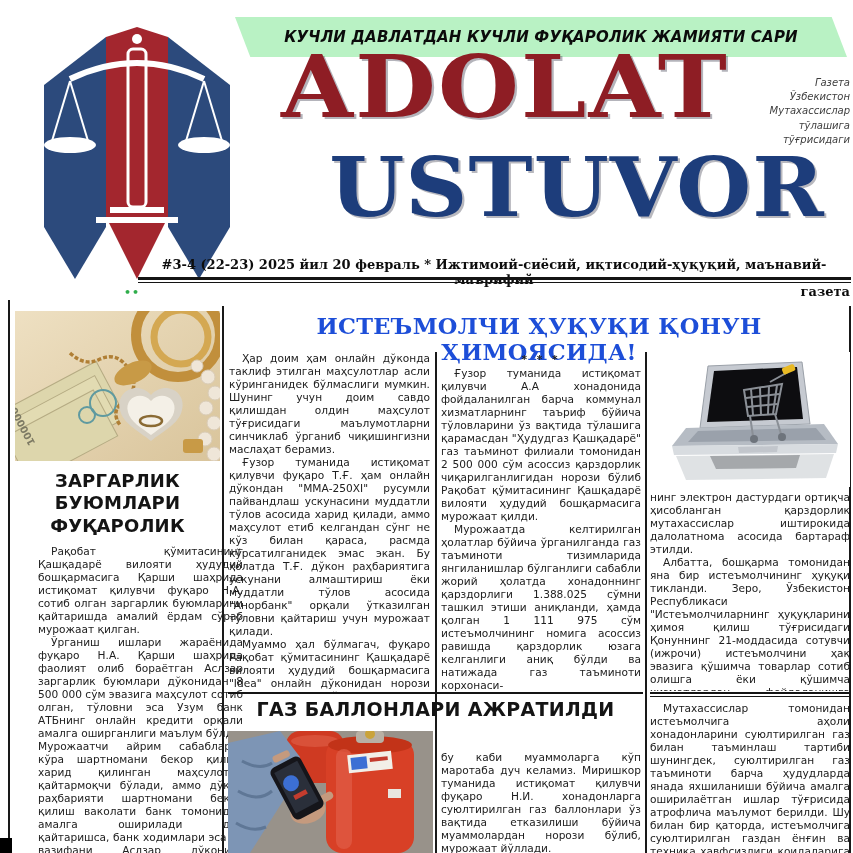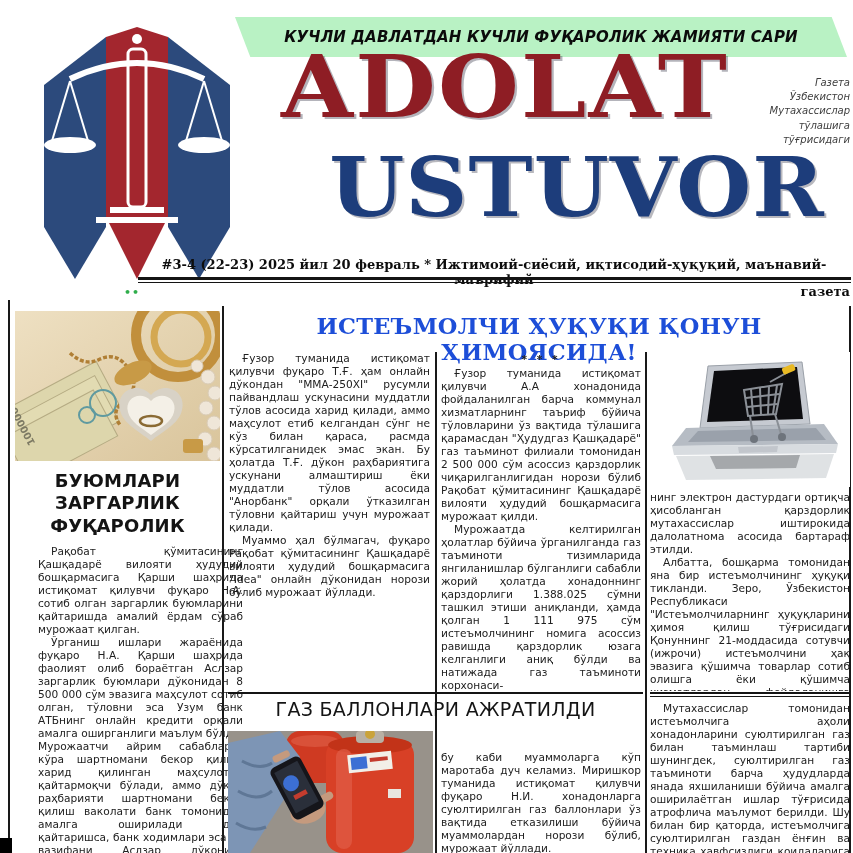--- a/index.html
+++ b/index.html
@@ -41,21 +41,21 @@
   .bodytext{font-size:10.6px;line-height:1.23;text-align:justify;color:#202020;overflow:hidden;}
   .bodytext p{margin:0;text-indent:13px;}
   .bodytext p.noindent{text-indent:0;}
   .sep{text-align:center;text-indent:0 !important;font-weight:bold;letter-spacing:3px;margin:1px 0 !important;}
 
   .headline-main{left:228px;top:313px;width:622px;text-align:center;
       font-family:"DejaVu Serif","Liberation Serif",serif;font-weight:bold;
       font-size:22.5px;color:#1d4ed8;letter-spacing:.3px;}
   .head-left{left:15px;top:470px;width:205px;text-align:center;font-weight:800;
       font-size:18px;line-height:1.24;color:#141414;letter-spacing:.2px;}
-  .head-gas{left:228px;top:698px;width:415px;text-align:center;font-weight:400;
+  .head-gas{left:228px;top:698px;width:415px;text-align:center;font-weight:700;
       font-size:19px;color:#141414;letter-spacing:.3px;}
   svg{display:block;}
 </style>
 </head>
 <body>
 
 <div class="page">
 
   <div class="abs slogan">
     <span>КУЧЛИ ДАВЛАТДАН КУЧЛИ ФУҚАРОЛИК ЖАМИЯТИ САРИ</span>
@@ -135,34 +135,35 @@
         <circle cx="199" cy="112" r="7"></circle>
           <circle cx="190" cy="128" r="7"></circle>
           <circle cx="199" cy="143" r="7"></circle>
         <circle cx="182" cy="55" r="6"></circle>
       </g>
       <rect x="168" y="128" width="20" height="14" rx="3" fill="#c89a46"></rect>
     </svg>
   </div>
 
   <div class="abs head-left">
+    <div>ЗАРГАРЛИК</div>
     <div>БУЮМЛАРИ</div>
-    <div>ЗАРГАРЛИК</div>
     <div>ФУҚАРОЛИК</div>
   </div>
 
   <div class="abs bodytext" style="left:15px;top:545px;width:205px;height:308px;margin-left:23px;">
     <p>Рақобат қўмитасининг Қашқадарё вилояти ҳудудий бошқармасига Қарши шаҳрида истиқомат қилувчи фуқаро Н.А. сотиб олган заргарлик буюмларини қайтаришда амалий ёрдам сўраб мурожаат қилган.</p>
     <p>Ўрганиш ишлари жараёнида фуқаро Н.А. Қарши шаҳрида фаолият олиб бораётган Аслзар заргарлик буюмлари дўконидан 8 500 000 сўм эвазига маҳсулот сотиб олган, тўловни эса Узум банк АТБнинг онлайн кредити орқали амалга оширганлиги маълум бўлди. Мурожаатчи айрим сабабларга кўра шартномани бекор қилиб, харид қилинган маҳсулотни қайтармоқчи бўлади, аммо дўкон раҳбарияти шартномани бекор қилиш ваколати банк томонидан амалга оширилади деб қайтаришса, банк ходимлари эса бу вазифани Аслзар дўконига юклайди.</p>
 
   </div>
 
   <div class="abs headline-main">ИСТЕЪМОЛЧИ ҲУҚУҚИ ҚОНУН ҲИМОЯСИДА!</div>
 
   <div class="abs bodytext" style="left:229px;top:352px;width:201px;height:340px;">
+    <p>Ҳар доим ҳам онлайн дўконда таклиф этилган маҳсулотлар асли кўринганидек бўлмаслиги мумкин. Шунинг учун доим савдо қилишдан олдин маҳсулот тўғрисидаги маълумотларни синчиклаб ўрганиб чиқишингизни маслаҳат берамиз.</p>
     <p>Ғузор туманида истиқомат қилувчи фуқаро Т.Ғ. ҳам онлайн дўкондан "ММА-250XI" русумли пайвандлаш ускунасини муддатли тўлов асосида харид қилади, аммо маҳсулот етиб келгандан сўнг не кўз билан қараса, расмда кўрсатилганидек эмас экан. Бу ҳолатда Т.Ғ. дўкон раҳбариятига ускунани алмаштириш ёки муддатли тўлов асосида "Анорбанк" орқали ўтказилган тўловни қайтариш учун мурожаат қилади.</p>
     <p>Муаммо ҳал бўлмагач, фуқаро Рақобат қўмитасининг Қашқадарё вилояти ҳудудий бошқармасига "Idea" онлайн дўконидан норози бўлиб мурожаат йўллади.</p>
 
   </div>
 
   <div class="abs bodytext" style="left:441px;top:352px;width:200px;height:340px;">
     <p class="sep">* * *</p>
     <p>Ғузор туманида истиқомат қилувчи А.А хонадонида фойдаланилган барча коммунал хизматларнинг таъриф бўйича тўловларини ўз вақтида тўлашига қарамасдан "Ҳудудгаз Қашқадарё" газ таъминот филиали томонидан 2 500 000 сўм асоссиз қарздорлик чиқарилганлигидан норози бўлиб Рақобат қўмитасининг Қашқадарё вилояти ҳудудий бошқармасига мурожаат қилди.</p>
     <p>Мурожаатда келтирилган ҳолатлар бўйича ўрганилганда газ таъминоти тизимларида янгиланишлар бўлганлиги сабабли жорий ҳолатда хонадоннинг қарздорлиги 1.388.025 сўмни ташкил этиши аниқланди, ҳамда қолган 1 111 975 сўм истеъмолчининг номига асоссиз равишда қарздорлик юзага келганлиги аниқ бўлди ва натижада газ таъминоти корхонаси-</p>
   </div>

